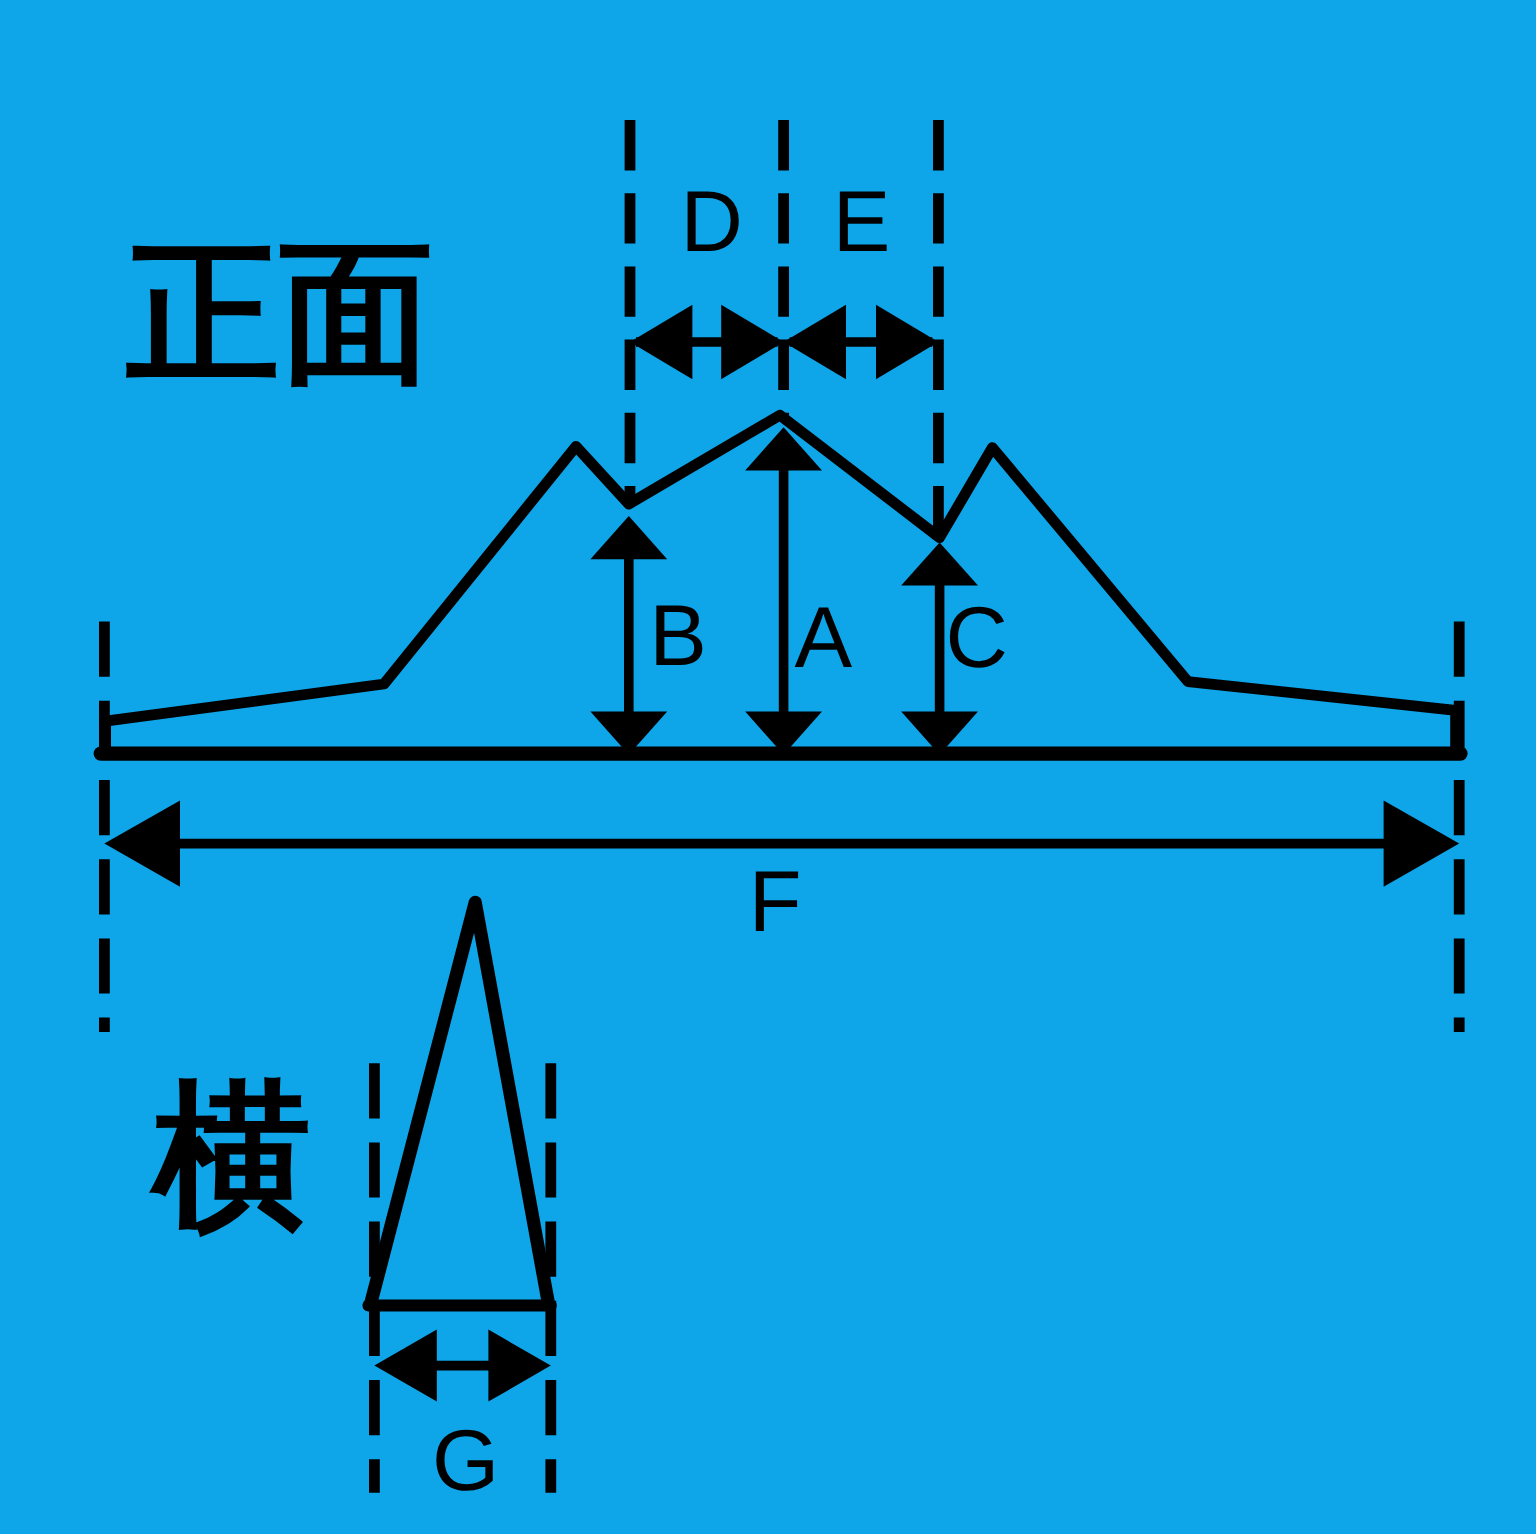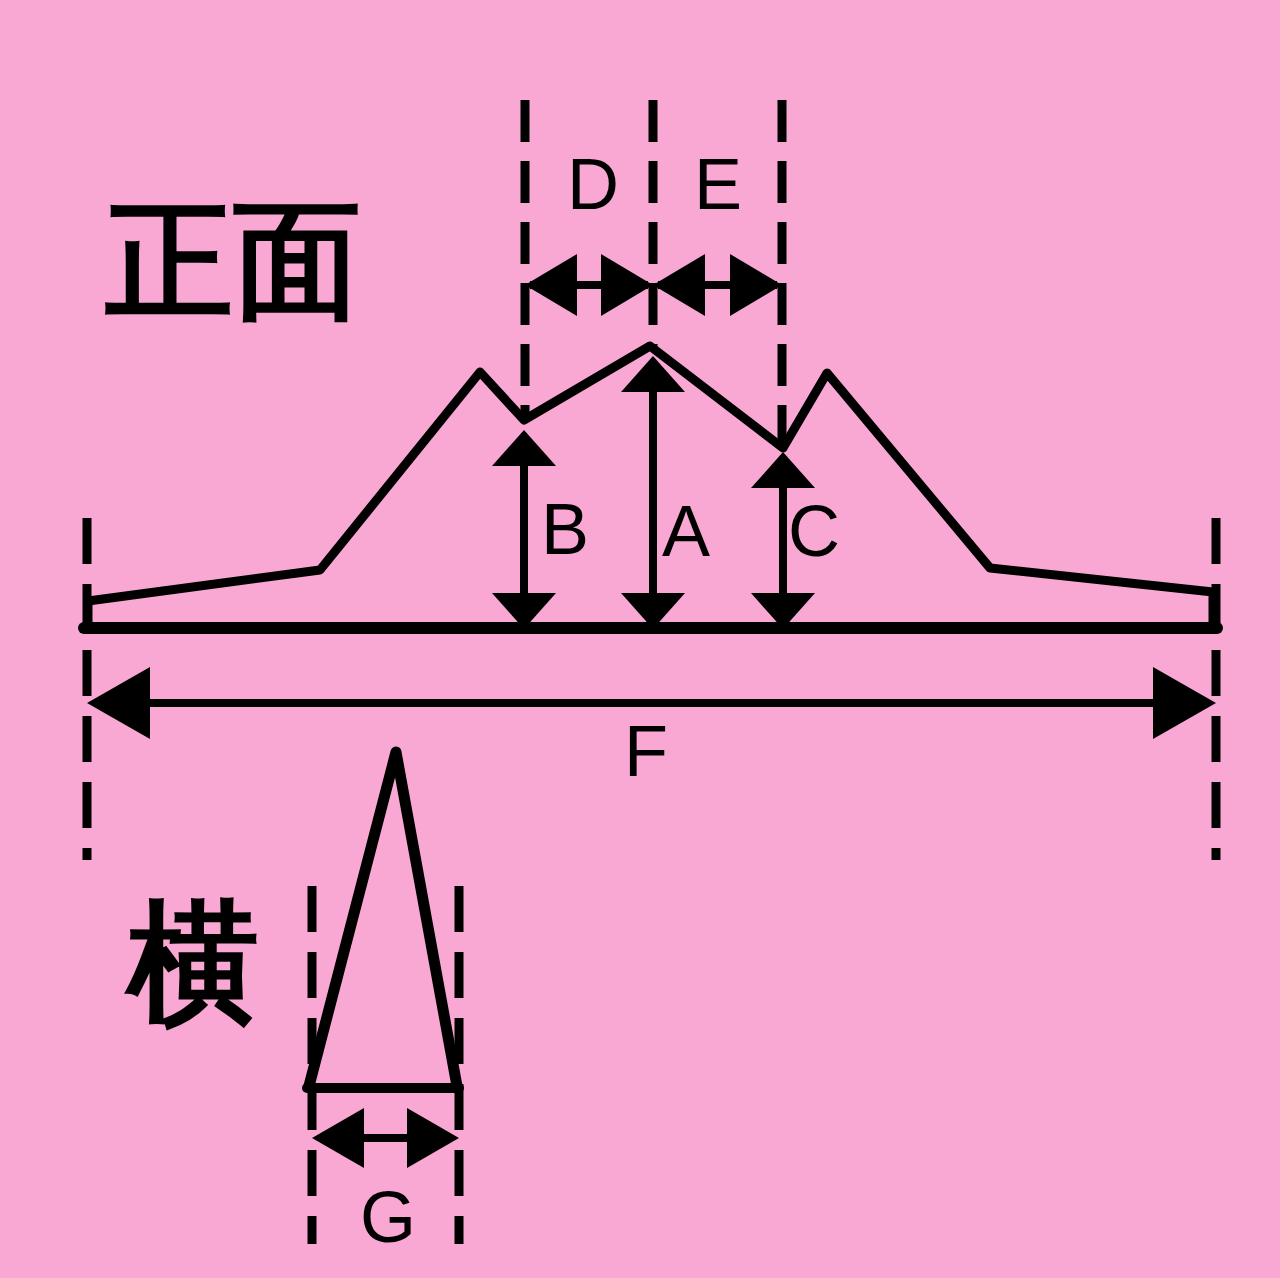--- a/index.html
+++ b/index.html
@@ -4,21 +4,21 @@
 <style>
   html, body {
     margin: 0;
     padding: 0;
     background: #ffffff;
   }
   #stage {
     position: relative;
     width: 1280px;
     height: 1278px;
-    background: #f9a8d4;
+    background: #0ea5e9;
     overflow: hidden;
   }
   svg { display: block; }
   .dim-label {
     font-family: "Liberation Sans", "DejaVu Sans", sans-serif;
     font-size: 72px;
     fill: #000000;
   }
   .cjk-label {
     font-family: "Liberation Serif", "DejaVu Serif", serif;

